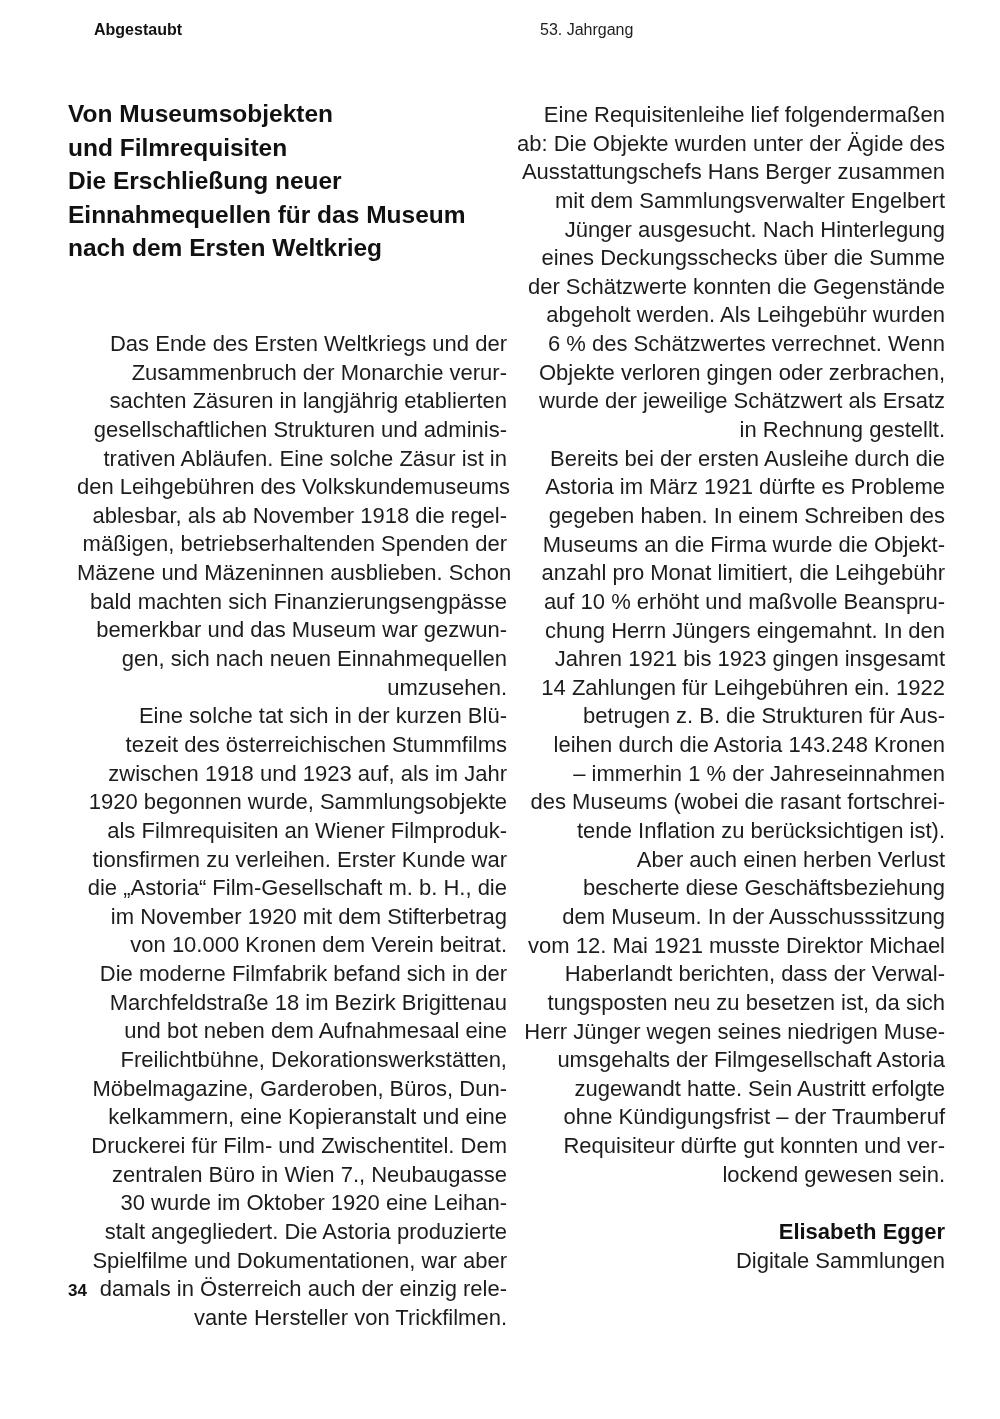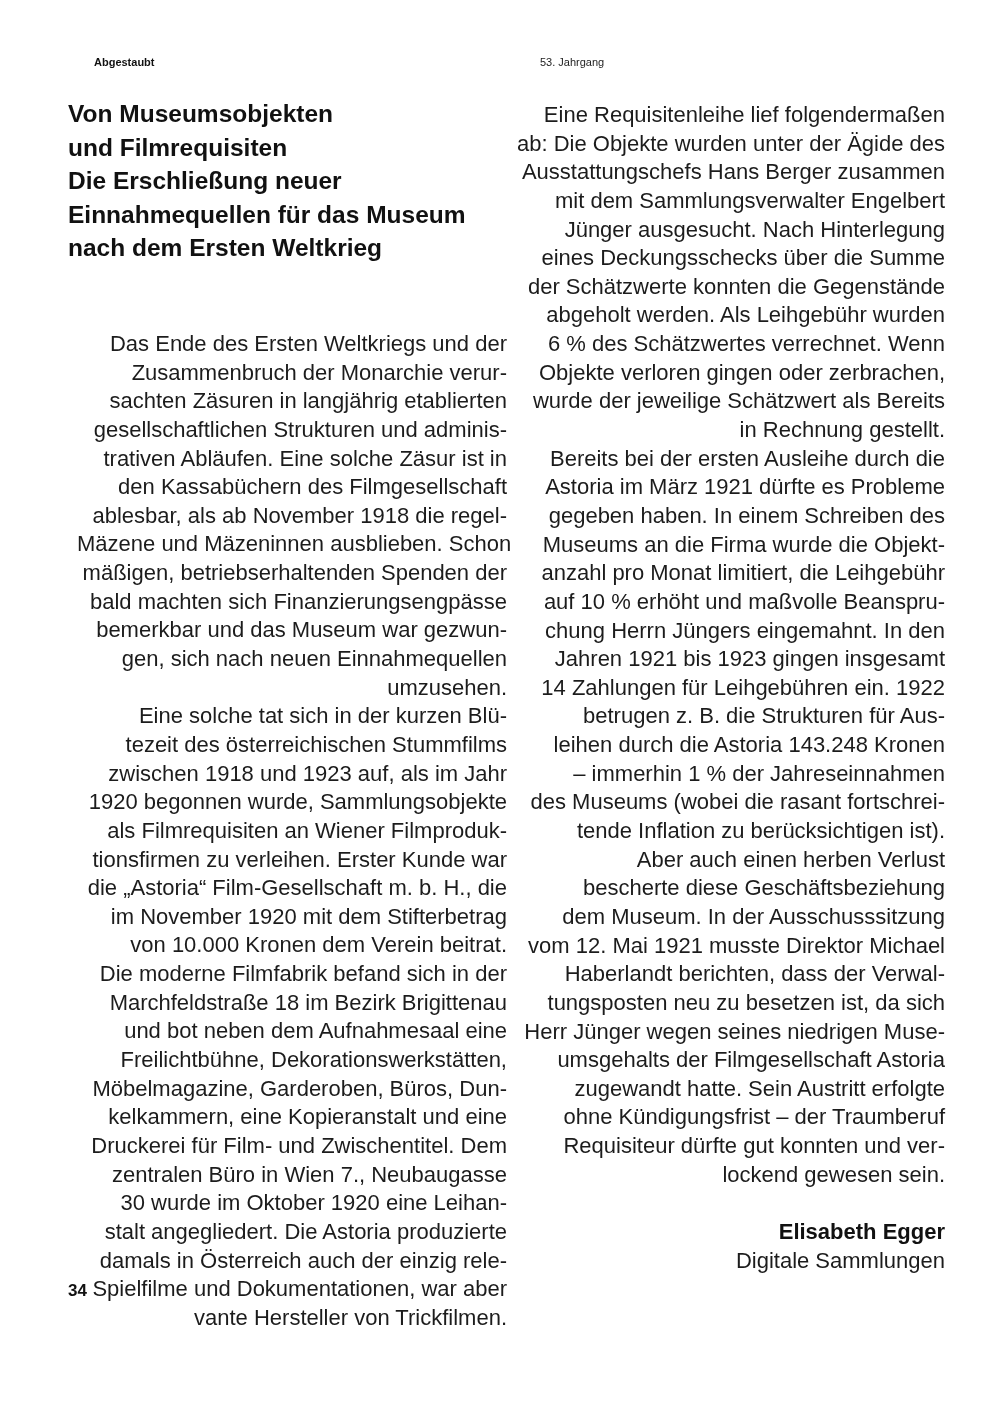--- a/index.html
+++ b/index.html
@@ -2,21 +2,21 @@
 <html><head>
   <meta charset="utf-8">
   <style>
     html, body { margin: 0; padding: 0; background: #ffffff; }
     body {
       width: 1000px; height: 1419px; position: relative; overflow: hidden;
       font-family: "Liberation Sans", "DejaVu Sans", sans-serif;
       color: #1a1a1a;
     }
     .running-head {
-      position: absolute; top: 52px; font-size: 11px; line-height: 20px;
+      position: absolute; top: 20px; font-size: 16px; line-height: 20px;
     }
     .rh-left { left: 94px; font-weight: bold; color: #111; }
     .rh-right { left: 540px; color: #222; }
     .title {
       position: absolute; left: 68px; top: 97px; width: 430px;
       font-size: 24.5px; line-height: 33.5px; font-weight: bold; color: #111;
     }
     .title .tl { display: block; white-space: nowrap; }
     .col {
       position: absolute; width: 430px;
@@ -48,24 +48,24 @@
   <span class="tl">Einnahmequellen für das Museum</span>
   <span class="tl">nach dem Ersten Weltkrieg</span>
 </h1>
 
 <div class="col col-left">
   <span class="ln">Das Ende des Ersten Weltkriegs und der</span>
   <span class="ln">Zusammenbruch der Monarchie verur-</span>
   <span class="ln">sachten Zäsuren in langjährig etablierten</span>
   <span class="ln">gesellschaftlichen Strukturen und adminis-</span>
   <span class="ln">trativen Abläufen. Eine solche Zäsur ist in</span>
-  <span class="ln">den Kassabüchern des Filmgesellschaft</span>
+  <span class="ln">den Leihgebühren des Volkskundemuseums</span>
   <span class="ln">ablesbar, als ab November 1918 die regel-</span>
+  <span class="ln">mäßigen, betriebserhaltenden Spenden der</span>
   <span class="ln">Mäzene und Mäzeninnen ausblieben. Schon</span>
-  <span class="ln">mäßigen, betriebserhaltenden Spenden der</span>
   <span class="ln">bald machten sich Finanzierungsengpässe</span>
   <span class="ln">bemerkbar und das Museum war gezwun-</span>
   <span class="ln">gen, sich nach neuen Einnahmequellen</span>
   <span class="ln">umzusehen.</span>
   <span class="ln ind">Eine solche tat sich in der kurzen Blü-</span>
   <span class="ln">tezeit des österreichischen Stummfilms</span>
   <span class="ln">zwischen 1918 und 1923 auf, als im Jahr</span>
   <span class="ln">1920 begonnen wurde, Sammlungsobjekte</span>
   <span class="ln">als Filmrequisiten an Wiener Filmproduk-</span>
   <span class="ln">tionsfirmen zu verleihen. Erster Kunde war</span>
@@ -75,37 +75,37 @@
   <span class="ln">Die moderne Filmfabrik befand sich in der</span>
   <span class="ln">Marchfeldstraße 18 im Bezirk Brigittenau</span>
   <span class="ln">und bot neben dem Aufnahmesaal eine</span>
   <span class="ln">Freilichtbühne, Dekorationswerkstätten,</span>
   <span class="ln">Möbelmagazine, Garderoben, Büros, Dun-</span>
   <span class="ln">kelkammern, eine Kopieranstalt und eine</span>
   <span class="ln">Druckerei für Film- und Zwischentitel. Dem</span>
   <span class="ln">zentralen Büro in Wien 7., Neubaugasse</span>
   <span class="ln">30 wurde im Oktober 1920 eine Leihan-</span>
   <span class="ln">stalt angegliedert. Die Astoria produzierte</span>
+  <span class="ln">Spielfilme und Dokumentationen, war aber</span>
   <span class="ln">damals in Österreich auch der einzig rele-</span>
-  <span class="ln">Spielfilme und Dokumentationen, war aber</span>
   <span class="ln">vante Hersteller von Trickfilmen.</span>
 </div>
 
 <div class="col col-right">
   <span class="ln ind">Eine Requisitenleihe lief folgendermaßen</span>
   <span class="ln">ab: Die Objekte wurden unter der Ägide des</span>
   <span class="ln">Ausstattungschefs Hans Berger zusammen</span>
   <span class="ln">mit dem Sammlungsverwalter Engelbert</span>
   <span class="ln">Jünger ausgesucht. Nach Hinterlegung</span>
   <span class="ln">eines Deckungsschecks über die Summe</span>
   <span class="ln">der Schätzwerte konnten die Gegenstände</span>
   <span class="ln">abgeholt werden. Als Leihgebühr wurden</span>
   <span class="ln">6 % des Schätzwertes verrechnet. Wenn</span>
   <span class="ln">Objekte verloren gingen oder zerbrachen,</span>
-  <span class="ln">wurde der jeweilige Schätzwert als Bereits</span>
+  <span class="ln">wurde der jeweilige Schätzwert als Ersatz</span>
   <span class="ln">in Rechnung gestellt.</span>
   <span class="ln">Bereits bei der ersten Ausleihe durch die</span>
   <span class="ln">Astoria im März 1921 dürfte es Probleme</span>
   <span class="ln">gegeben haben. In einem Schreiben des</span>
   <span class="ln">Museums an die Firma wurde die Objekt-</span>
   <span class="ln">anzahl pro Monat limitiert, die Leihgebühr</span>
   <span class="ln">auf 10 % erhöht und maßvolle Beanspru-</span>
   <span class="ln">chung Herrn Jüngers eingemahnt. In den</span>
   <span class="ln">Jahren 1921 bis 1923 gingen insgesamt</span>
   <span class="ln">14 Zahlungen für Leihgebühren ein. 1922</span>

